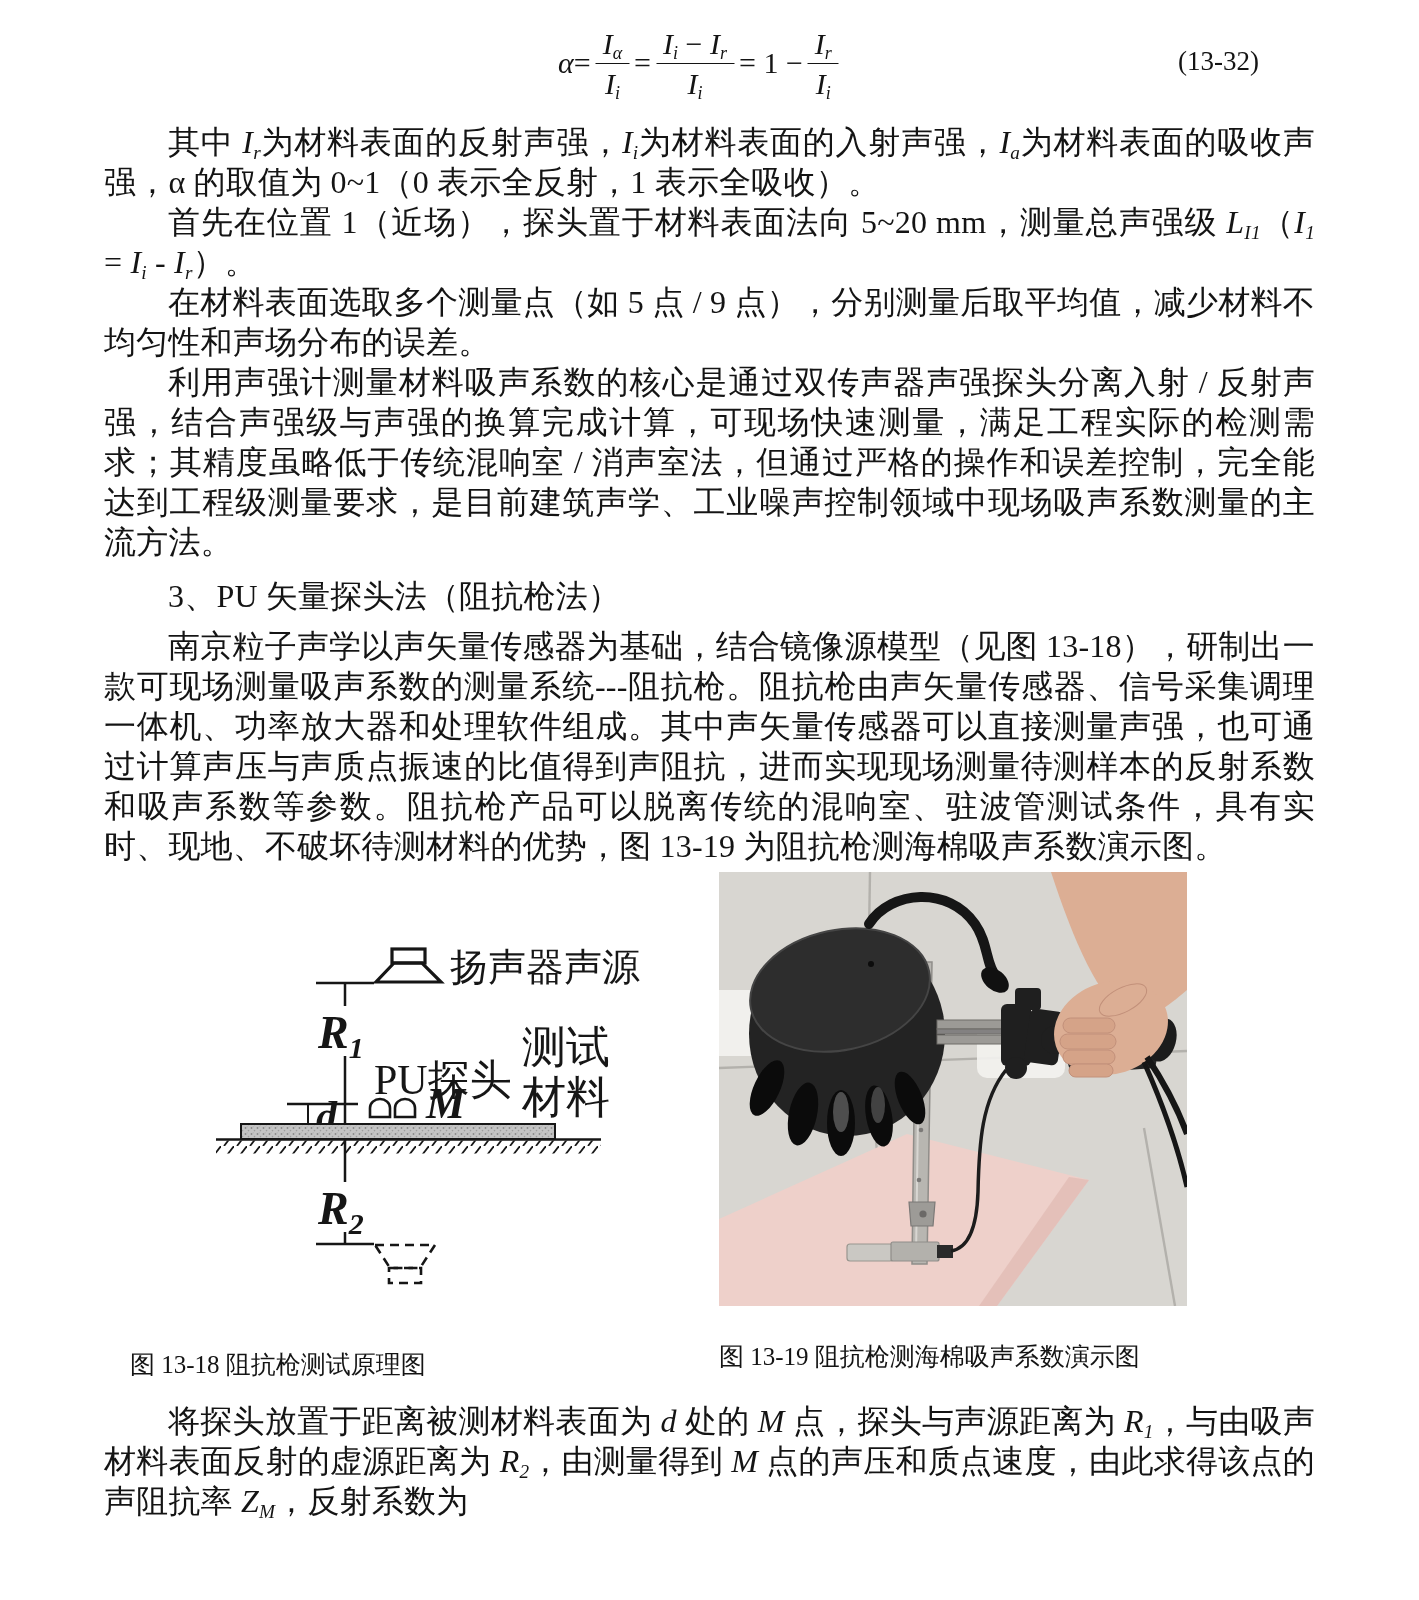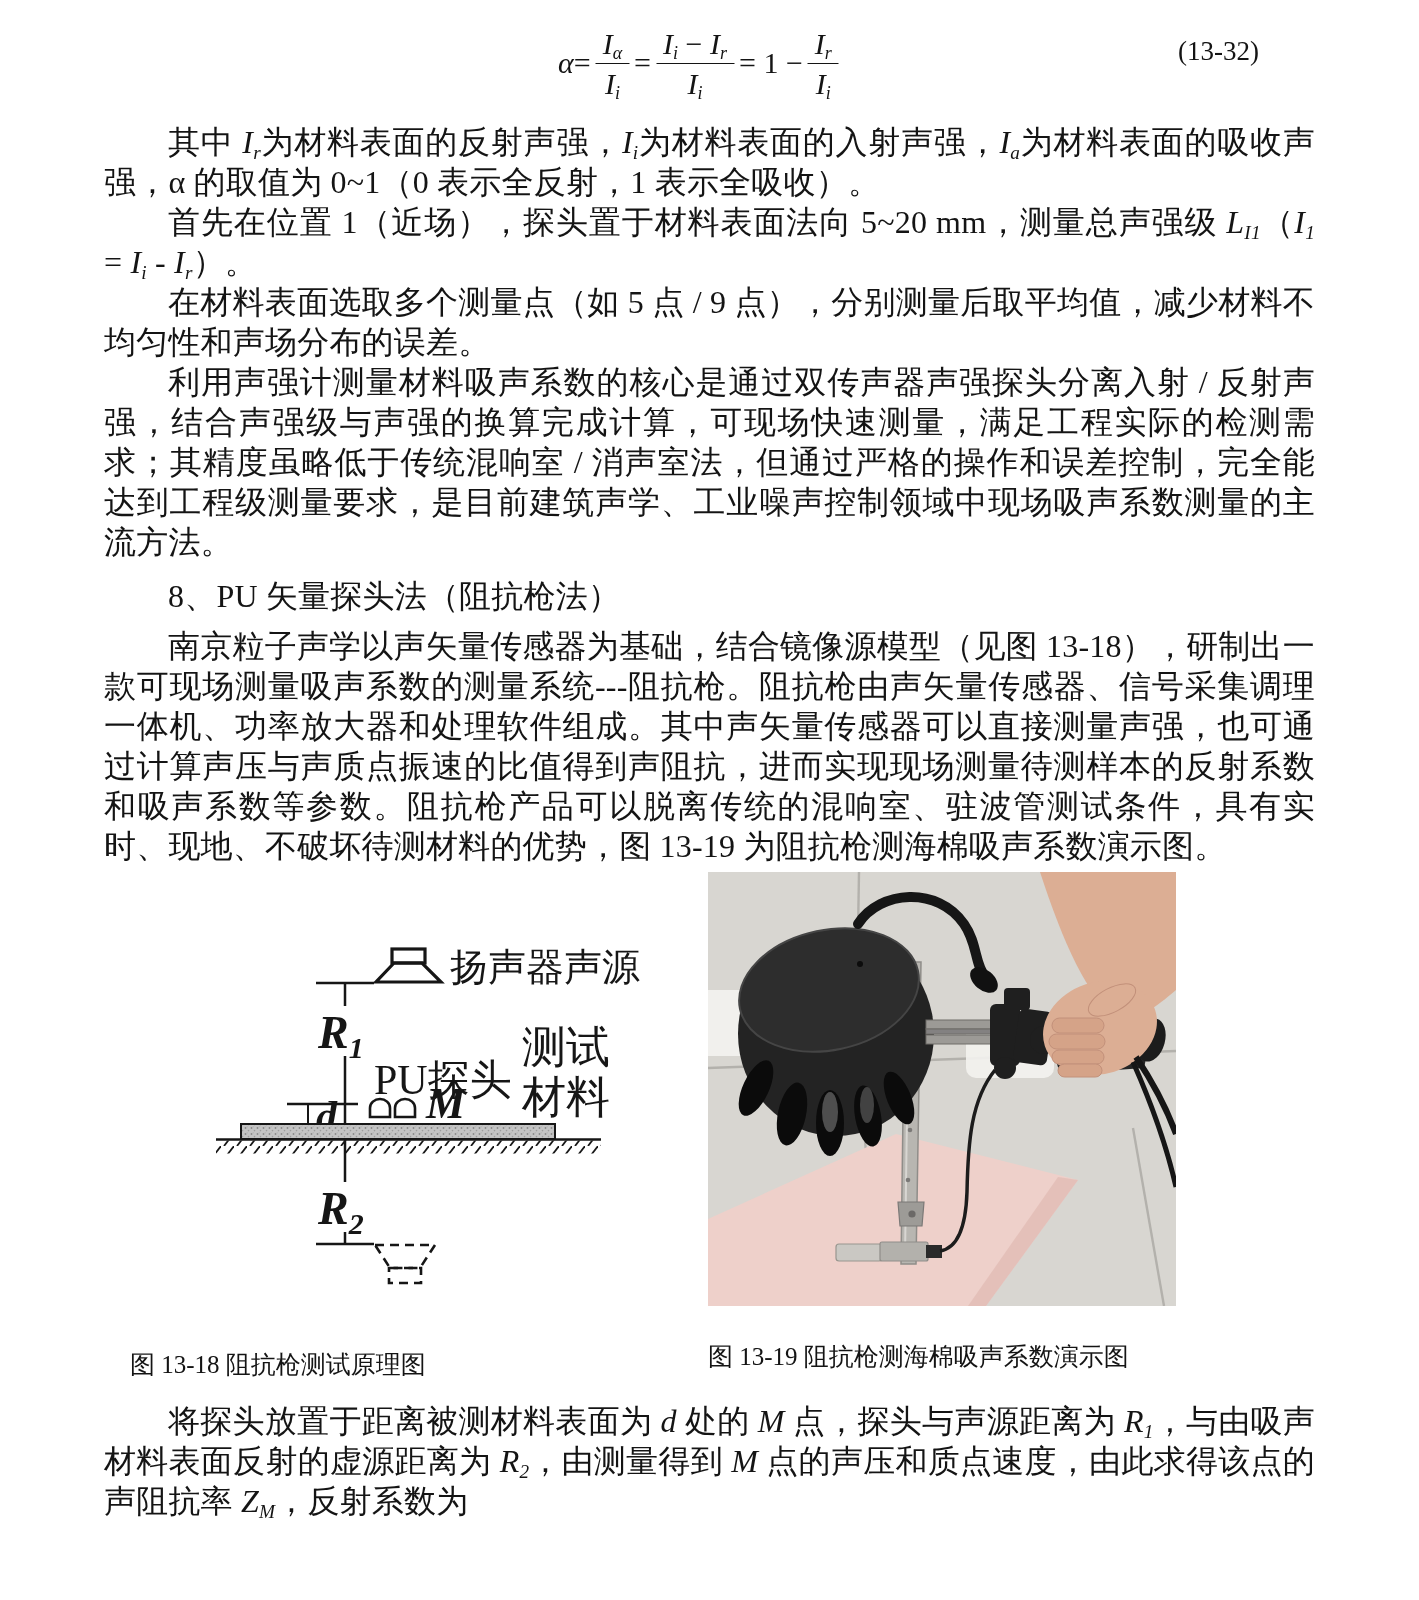--- a/index.html
+++ b/index.html
@@ -10,40 +10,40 @@
   }
   .content{padding:20px 104px 0 104px;}
 
   
   .formula-row{position:relative; height:86px; margin-bottom:16px;}
   .formula{
     position:absolute; left:50%; top:0; transform:translateX(-53%);
     display:flex; align-items:center; font-size:30px; height:86px;
     font-family:"Liberation Serif", serif;
   }
-  .eq-number{position:absolute; right:56px; top:16px; font-size:27px;}
+  .eq-number{position:absolute; right:56px; top:26px; font-size:27px;}
   .frac{display:inline-block; text-align:center; vertical-align:middle; margin:0 5px;}
   .frac .num{display:block; border-bottom:1.6px solid #141414; padding:0 7px 3px; line-height:1.1;text-align:right;}
   .frac .den{display:block; padding-top:3px; line-height:1.1;}
   .var{font-family:"Liberation Serif", serif; font-style:italic;}
   sub{font-family:"Liberation Serif", serif; font-style:italic; font-size:0.6em; vertical-align:-0.3em; line-height:0;}
 
   
   .para{
     font-size:32px; line-height:40px; margin:0;
     text-align:justify; text-indent:2em; letter-spacing:0.2px;
   }
   .para.heading{margin:14px 0 10px; text-align:left;}
 
   
   .figures-row{display:flex; align-items:flex-start; margin-top:6px;}
   figure{margin:0; padding:0;}
   .fig-diagram{margin-left:26px; width:560px;}
   .fig-diagram svg{display:block; margin-top:14px;}
-  .fig-photo{margin-left:18px; width:468px;}
+  .fig-photo{margin-left:29px; width:468px;}
   .fig-photo svg{display:block;}
   figcaption{font-size:25px;}
   .fig-diagram figcaption{margin-top:22px;}
   .fig-photo figcaption{margin-top:34px;}
 
   .diagram-cjk{font-family:"Liberation Serif", serif; fill:#161616;}
   .diagram-var{font-family:"Liberation Serif", serif; font-style:italic; font-weight:bold; fill:#161616;}
 
   .after-figs{margin-top:20px;}
 </style>
@@ -65,21 +65,21 @@
             <span class="den"><i class="var">I</i><sub>i</sub></span>
           </span></div>
       <div class="eq-number">(13-32)</div>
     </div>
 
     <div id="paragraphs-top">
         <p class="para">其中 <i class="var">I</i><sub>r</sub>为材料表面的反射声强，<i class="var">I</i><sub>i</sub>为材料表面的入射声强，<i class="var">I</i><sub>a</sub>为材料表面的吸收声强，α 的取值为 0~1（0 表示全反射，1 表示全吸收）。</p>
         <p class="para">首先在位置 1（近场），探头置于材料表面法向 5~20 mm，测量总声强级 <i class="var">L</i><sub>I1</sub>（<i class="var">I</i><sub>1</sub> = <i class="var">I</i><sub>i</sub> - <i class="var">I</i><sub>r</sub>）。</p>
         <p class="para">在材料表面选取多个测量点（如 5 点 / 9 点），分别测量后取平均值，减少材料不均匀性和声场分布的误差。</p>
         <p class="para">利用声强计测量材料吸声系数的核心是通过双传声器声强探头分离入射 / 反射声强，结合声强级与声强的换算完成计算，可现场快速测量，满足工程实际的检测需求；其精度虽略低于传统混响室 / 消声室法，但通过严格的操作和误差控制，完全能达到工程级测量要求，是目前建筑声学、工业噪声控制领域中现场吸声系数测量的主流方法。</p>
-        <p class="para heading">8、PU 矢量探头法（阻抗枪法）</p>
+        <p class="para heading">3、PU 矢量探头法（阻抗枪法）</p>
         <p class="para">南京粒子声学以声矢量传感器为基础，结合镜像源模型（见图 13-18），研制出一款可现场测量吸声系数的测量系统---阻抗枪。阻抗枪由声矢量传感器、信号采集调理一体机、功率放大器和处理软件组成。其中声矢量传感器可以直接测量声强，也可通过计算声压与声质点振速的比值得到声阻抗，进而实现现场测量待测样本的反射系数和吸声系数等参数。阻抗枪产品可以脱离传统的混响室、驻波管测试条件，具有实时、现地、不破坏待测材料的优势，图 13-19 为阻抗枪测海棉吸声系数演示图。</p>
       </div>
 
     <div class="figures-row">
 
       <figure class="fig-diagram">
         <svg viewBox="0 0 560 440" width="560" height="440">
           <defs>
             <pattern id="speckle" width="6" height="6" patternUnits="userSpaceOnUse">
               <rect width="6" height="6" fill="#c4c4c4"></rect>

